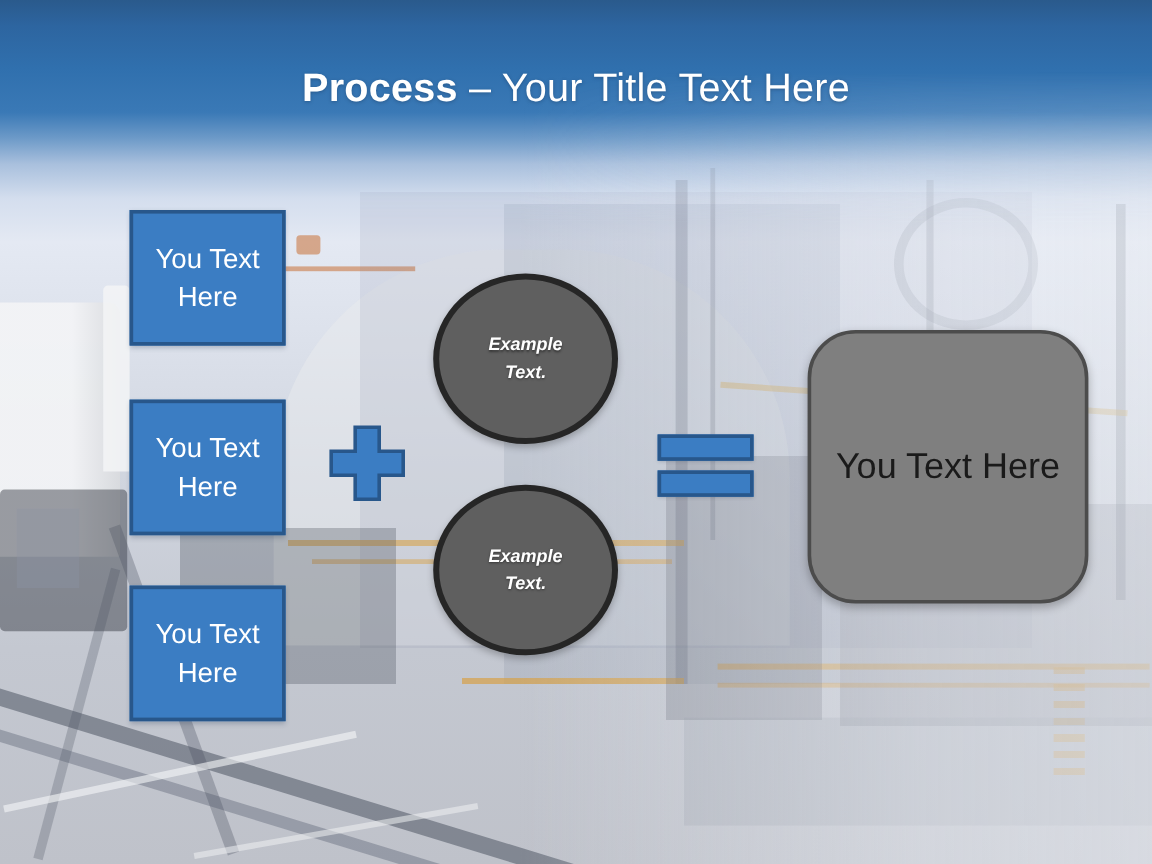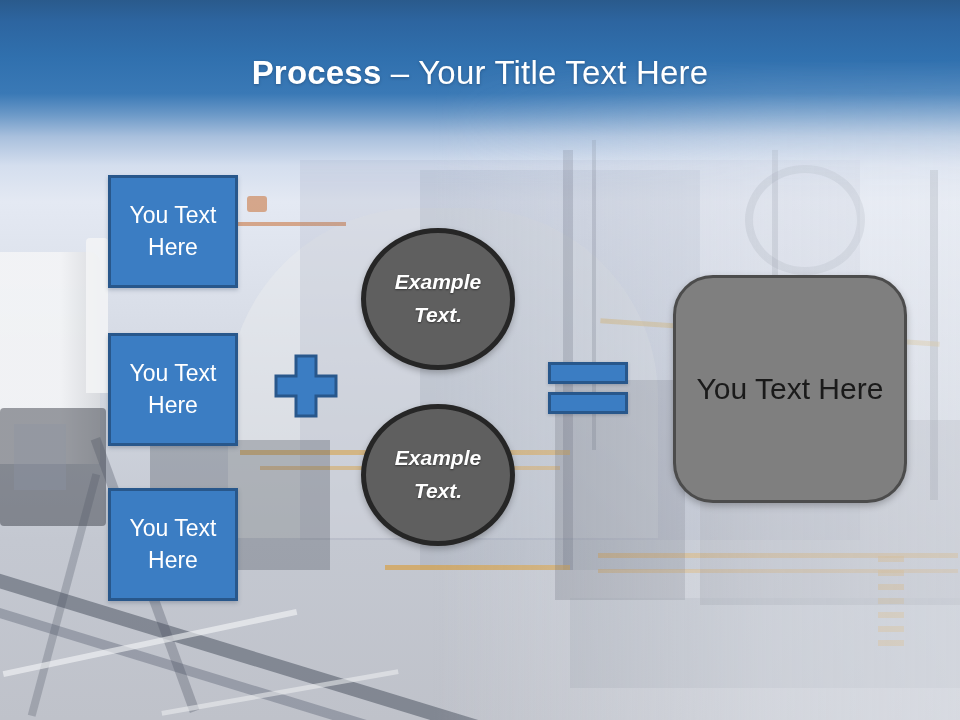--- a/index.html
+++ b/index.html
@@ -38,21 +38,21 @@
   .plus-wrap { position:absolute; left:274px; top:354px; width:64px; height:64px; z-index:4; }
   .equals { position:absolute; left:548px; top:362px; width:80px; z-index:4; }
   .eq-bar { width:80px; height:22px; background:#3b7dc3; border:3px solid #28578b;
     box-shadow:0 1px 3px rgba(30,50,80,.25); }
   .eq-bar + .eq-bar { margin-top:8px; }
 
   
   .dark-circle { position:absolute; left:361px; width:154px; height:142px;
     background:#5f5f5f; border:5px solid #262626; border-radius:50%;
     display:flex; align-items:center; justify-content:center; text-align:center;
-    color:#ffffff; font-size:21px; font-weight:700; font-style:italic; line-height:1.55;
+    color:#ffffff; font-size:15px; font-weight:700; font-style:italic; line-height:1.55;
     text-shadow:0 1px 2px rgba(0,0,0,.45);
     box-shadow:0 3px 6px rgba(0,0,0,.25); z-index:4; }
   #circle1 { top:228px; } #circle2 { top:404px; }
   .dark-circle .lbl { width:90px; }
 
   
   .result-box { position:absolute; left:673px; top:275px; width:234px; height:228px;
     background:#7f7f7f; border:3px solid #4c4c4c; border-radius:40px;
     display:flex; align-items:center; justify-content:center; text-align:center;
     color:#1a1a1a; font-size:30px;

